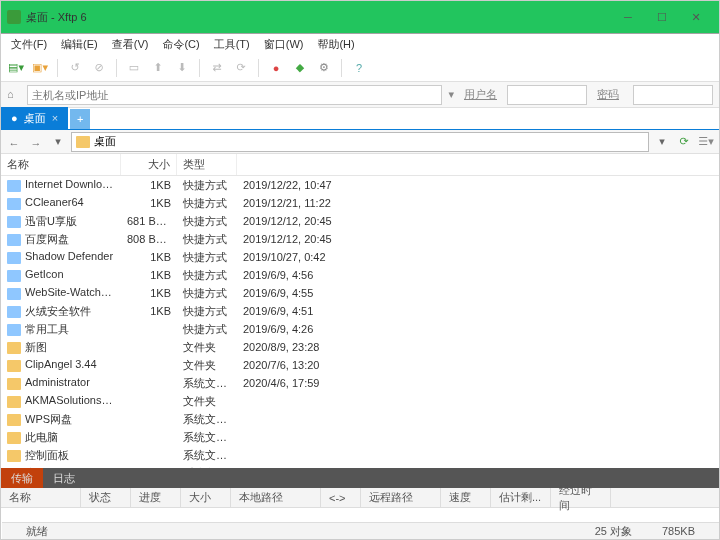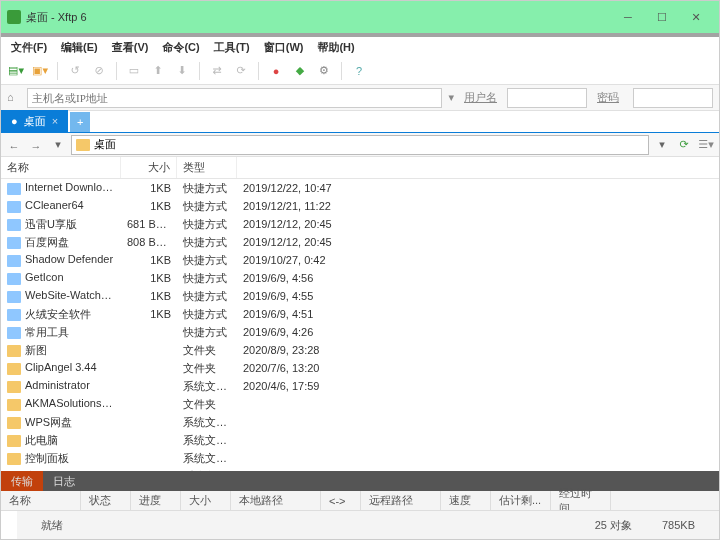--- a/index.html
+++ b/index.html
@@ -1,28 +1,28 @@
 <!DOCTYPE html>
 <html><head>
 <meta charset="utf-8">
 <style>
 * { margin: 0; padding: 0; box-sizing: border-box; font-family: "Microsoft YaHei", "Segoe UI", sans-serif; font-size: 11px; }
 body { background: #fff; width: 720px; height: 540px; overflow: hidden; position: relative; border: 1px solid #ccc; }
-.titlebar { height: 22px; display: flex; align-items: center; padding: 16px 6px; background: #86efac; border-bottom: 4px solid #a3a3a3; }
+.titlebar { height: 22px; display: flex; align-items: center; padding: 16px 6px; background: #22c55e; border-bottom: 1px solid #a3a3a3; }
 .titlebar .app-icon { width: 14px; height: 14px; background: #3a9b3a; border-radius: 2px; margin-right: 5px; }
 .titlebar .title { flex: 1; color: #333; }
 .titlebar .win-btn { width: 34px; height: 20px; display: flex; align-items: center; justify-content: center; color: #555; cursor: pointer; }
 .menubar { height: 20px; display: flex; align-items: center; padding: 0 4px; gap: 2px; }
-.menubar span { padding: 2px 6px; color: #333; cursor: pointer; font-weight: bold; }
+.menubar span { padding: 2px 6px; color: #333; cursor: pointer; }
 .toolbar { height: 28px; display: flex; align-items: center; padding: 0 6px; gap: 6px; border-bottom: 1px solid #e0e0e0; }
 .tb-icon { width: 18px; height: 18px; display: flex; align-items: center; justify-content: center; cursor: pointer; color: #777; border-radius: 2px; }
 .tb-sep { width: 1px; height: 18px; background: #ddd; margin: 0 2px; }
 .addressbar { height: 26px; display: flex; align-items: center; padding: 0 6px; gap: 6px; background: #f7f7f7; border-bottom: 1px solid #e0e0e0; }
 .addressbar .home-icon { width: 14px; height: 14px; color: #888; }
-.addressbar input { flex: 1; border: 1px solid #ccc; height: 20px; padding: 0 4px; color: #999; background: #fff; font-family: Liberation Serif, serif; }
+.addressbar input { flex: 1; border: 1px solid #ccc; height: 20px; padding: 0 4px; color: #999; background: #fff; }
 .addressbar .lbl { color: #888; padding: 0 4px; min-width: 34px; text-decoration: underline; }
 .addressbar .field { width: 80px; border: 1px solid #ccc; height: 20px; background: #fff; }
 .tabbar { height: 22px; background: #fff; display: flex; align-items: flex-end; border-bottom: 1px solid #0a7dd8; }
 .tab { height: 22px; background: #0a7dd8; color: #fff; padding: 0 10px; display: flex; align-items: center; gap: 6px; font-size: 11px; }
 .tab .tx { color: #fff; }
 .tab .x { color: #cde; cursor: pointer; }
 .tab-add { width: 20px; height: 20px; background: #73b8ee; color: #fff; display: flex; align-items: center; justify-content: center; margin-left: 2px; cursor: pointer; }
 .navbar { height: 24px; display: flex; align-items: center; padding: 0 4px; gap: 4px; border-bottom: 1px solid #e0e0e0; background: #f7f7f7; }
 .navbar .nb-btn { width: 18px; height: 18px; display: flex; align-items: center; justify-content: center; color: #666; cursor: pointer; }
 .navbar .path { flex: 1; border: 1px solid #bbb; height: 20px; display: flex; align-items: center; padding: 0 4px; gap: 4px; background: #fff; }
@@ -38,21 +38,21 @@
 .file-row .cell { padding: 0 6px; overflow: hidden; white-space: nowrap; text-overflow: ellipsis; }
 .fi { width: 14px; height: 12px; margin-right: 4px; display: inline-block; vertical-align: middle; border-radius: 1px; }
 .fi-folder { background: #f5c869; }
 .fi-app { background: #8fc7ff; }
 .bottom-tabs { height: 20px; background: #555; display: flex; align-items: center; color: #ddd; }
 .bottom-tabs span { padding: 0 10px; height: 100%; display: flex; align-items: center; cursor: pointer; }
 .bottom-tabs .active { background: #c2410c; }
 .transfer-header { height: 20px; background: #f4f4f4; display: flex; align-items: center; border-bottom: 1px solid #ddd; color: #555; }
 .transfer-header span { padding: 0 8px; border-right: 1px solid #ddd; height: 100%; display: flex; align-items: center; }
 .transfer-body { height: 24px; background: #fff; }
-.statusbar { position: absolute; bottom: 0; left: 16px; right: 0; height: 29px; background: #f4f4f4; border-top: 1px solid #ddd; display: flex; align-items: center; padding: 0 24px; color: #555; }
+.statusbar { position: absolute; bottom: 0; left: 1px; right: 0; height: 17px; background: #f4f4f4; border-top: 1px solid #ddd; display: flex; align-items: center; padding: 0 24px; color: #555; }
 .statusbar .sp { flex: 1; }
 </style>
 </head>
 <body>
 
 <div class="titlebar">
   <div class="app-icon"></div>
   <div class="title">桌面 - Xftp 6</div>
   <div class="win-btn">─</div>
   <div class="win-btn">☐</div>

